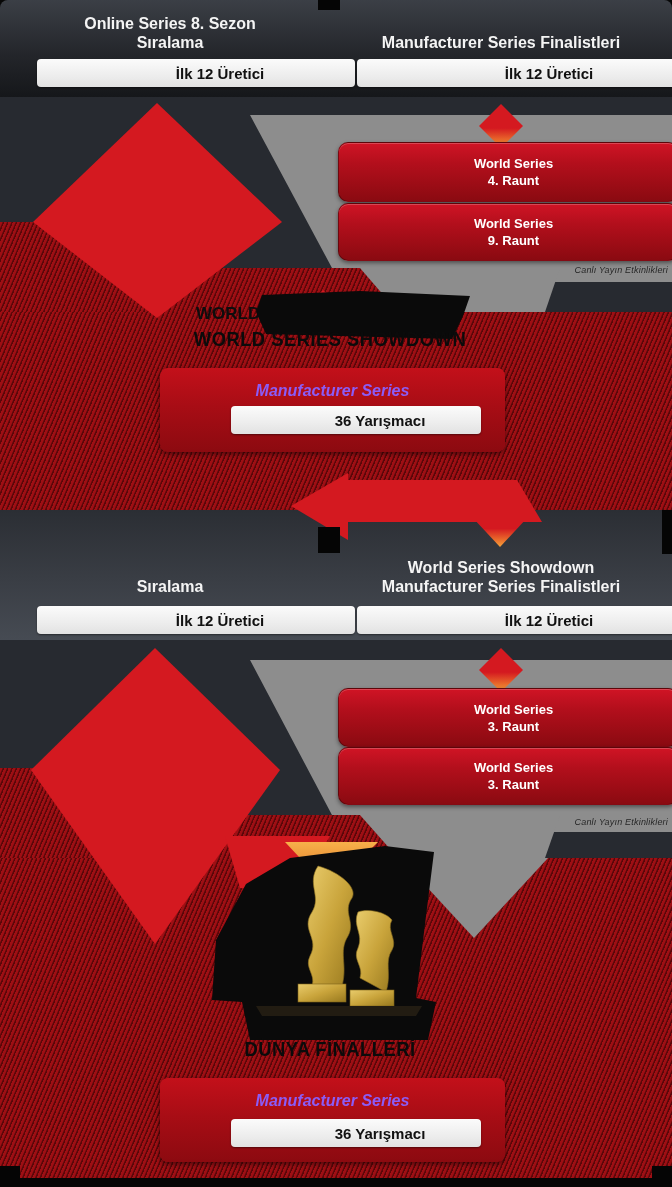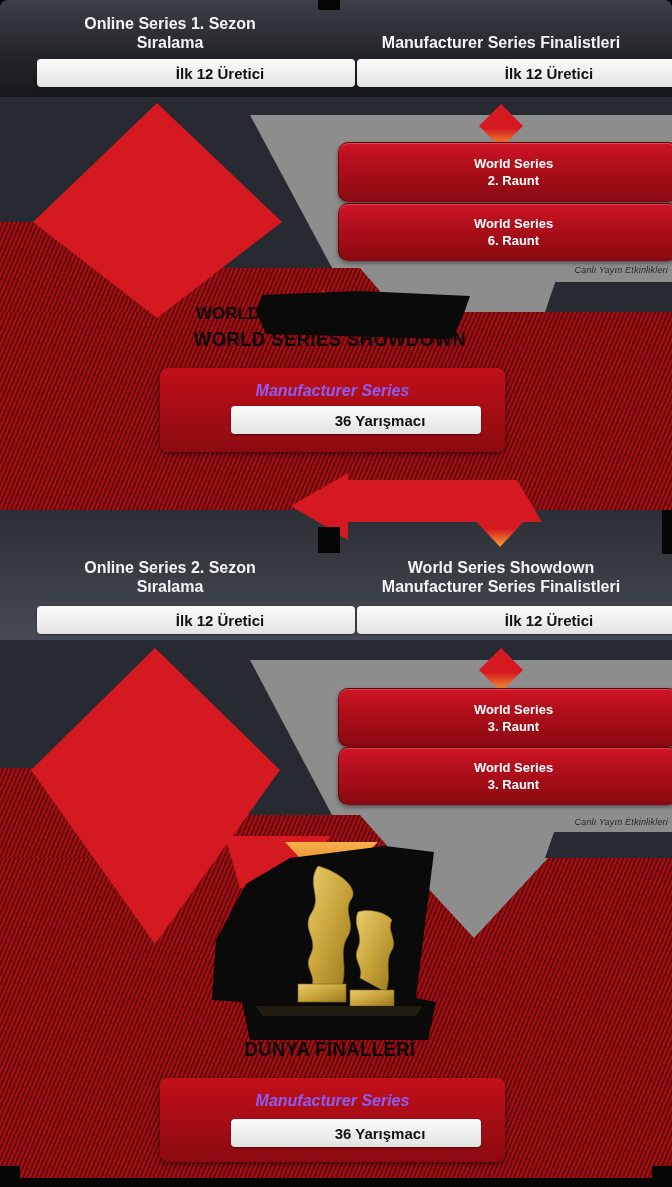--- a/index.html
+++ b/index.html
@@ -119,49 +119,48 @@
       <polygon points="285,842 378,842 330,890" fill="url(#orangeGrad)"></polygon>
       <path d="M212,1000 L216,940 L246,884 L290,858 L385,846 L434,852 L426,916 L416,998 L436,1002 L428,1040 L250,1040 L242,1002 Z" fill="#0a0a0a"></path>
       <path d="M318,866 C306,884 322,896 312,912 C300,930 320,938 310,956 C304,968 316,974 312,986 L342,986 C348,964 338,952 348,936 C356,922 342,912 352,898 C358,888 340,872 318,866 Z" fill="url(#goldGrad)" stroke="#8a6d1f" stroke-width="0.6"></path>
       <path d="M358,912 C352,926 364,934 358,948 C352,960 364,966 360,978 L386,992 C392,974 384,962 392,950 C398,940 386,930 392,920 C386,912 368,908 358,912 Z" fill="url(#goldGrad)" stroke="#8a6d1f" stroke-width="0.6"></path>
       <rect x="298" y="984" width="48" height="18" fill="url(#goldGrad)" stroke="#7c621a" stroke-width="0.6"></rect>
       <rect x="350" y="990" width="44" height="16" fill="url(#goldGrad)" stroke="#7c621a" stroke-width="0.6"></rect>
       <polygon points="256,1006 422,1006 416,1016 262,1016" fill="#221c12"></polygon>
     </g>
   </svg>
 
-  <div class="abs hdr z5" style="left:10px;top:14px;width:320px;">Online Series 1. Sezon</div>
+  <div class="abs hdr z5" style="left:10px;top:14px;width:320px;">Online Series 8. Sezon</div>
   <div class="abs hdr z5" style="left:10px;top:33px;width:320px;">Sıralama</div>
   <div class="abs hdr z5" style="left:345px;top:33px;width:312px;">Manufacturer Series Finalistleri</div>
   <div class="abs pill z5" style="left:37px;top:59px;width:270px;height:28px;">
     <div class="pill-inner">İlk 12 Üretici</div>
   </div>
   <div class="abs pill z5" style="left:357px;top:59px;width:288px;height:28px;">
     <div class="pill-inner">İlk 12 Üretici</div>
   </div>
 
   <div class="abs roundbox z5" style="left:338px;top:142px;width:327px;height:58px;">
     <span>World Series</span>
-    <span>2. Raunt</span>
+    <span>4. Raunt</span>
   </div>
   <div class="abs roundbox z5" style="left:338px;top:203px;width:327px;height:56px;">
     <span>World Series</span>
-    <span>6. Raunt</span>
+    <span>9. Raunt</span>
   </div>
   <div class="abs footnote z5" style="left:468px;top:265px;width:200px;">Canlı Yayın Etkinlikleri</div>
 
   <div class="abs grunge-title z5" style="left:60px;top:328px;width:540px;font-size:20px;">WORLD SERIES SHOWDOWN</div>
 
   <div class="abs centerbox z5" style="left:160px;top:368px;width:345px;height:84px;"></div>
   <div class="abs centerbox-title z5" style="left:170px;top:382px;width:325px;">Manufacturer Series</div>
   <div class="abs pill z5" style="left:231px;top:406px;width:202px;height:28px;">
     <div class="pill-inner">36 Yarışmacı</div>
   </div>
 
-  <div class="abs hdr z5" style="left:10px;top:558px;width:320px;">Online Series 2. Sezon</div>
   <div class="abs hdr z5" style="left:10px;top:577px;width:320px;">Sıralama</div>
   <div class="abs hdr z5" style="left:345px;top:558px;width:312px;">World Series Showdown</div>
   <div class="abs hdr z5" style="left:345px;top:577px;width:312px;">Manufacturer Series Finalistleri</div>
   <div class="abs pill z5" style="left:37px;top:606px;width:270px;height:28px;">
     <div class="pill-inner">İlk 12 Üretici</div>
   </div>
   <div class="abs pill z5" style="left:357px;top:606px;width:288px;height:28px;">
     <div class="pill-inner">İlk 12 Üretici</div>
   </div>
 

